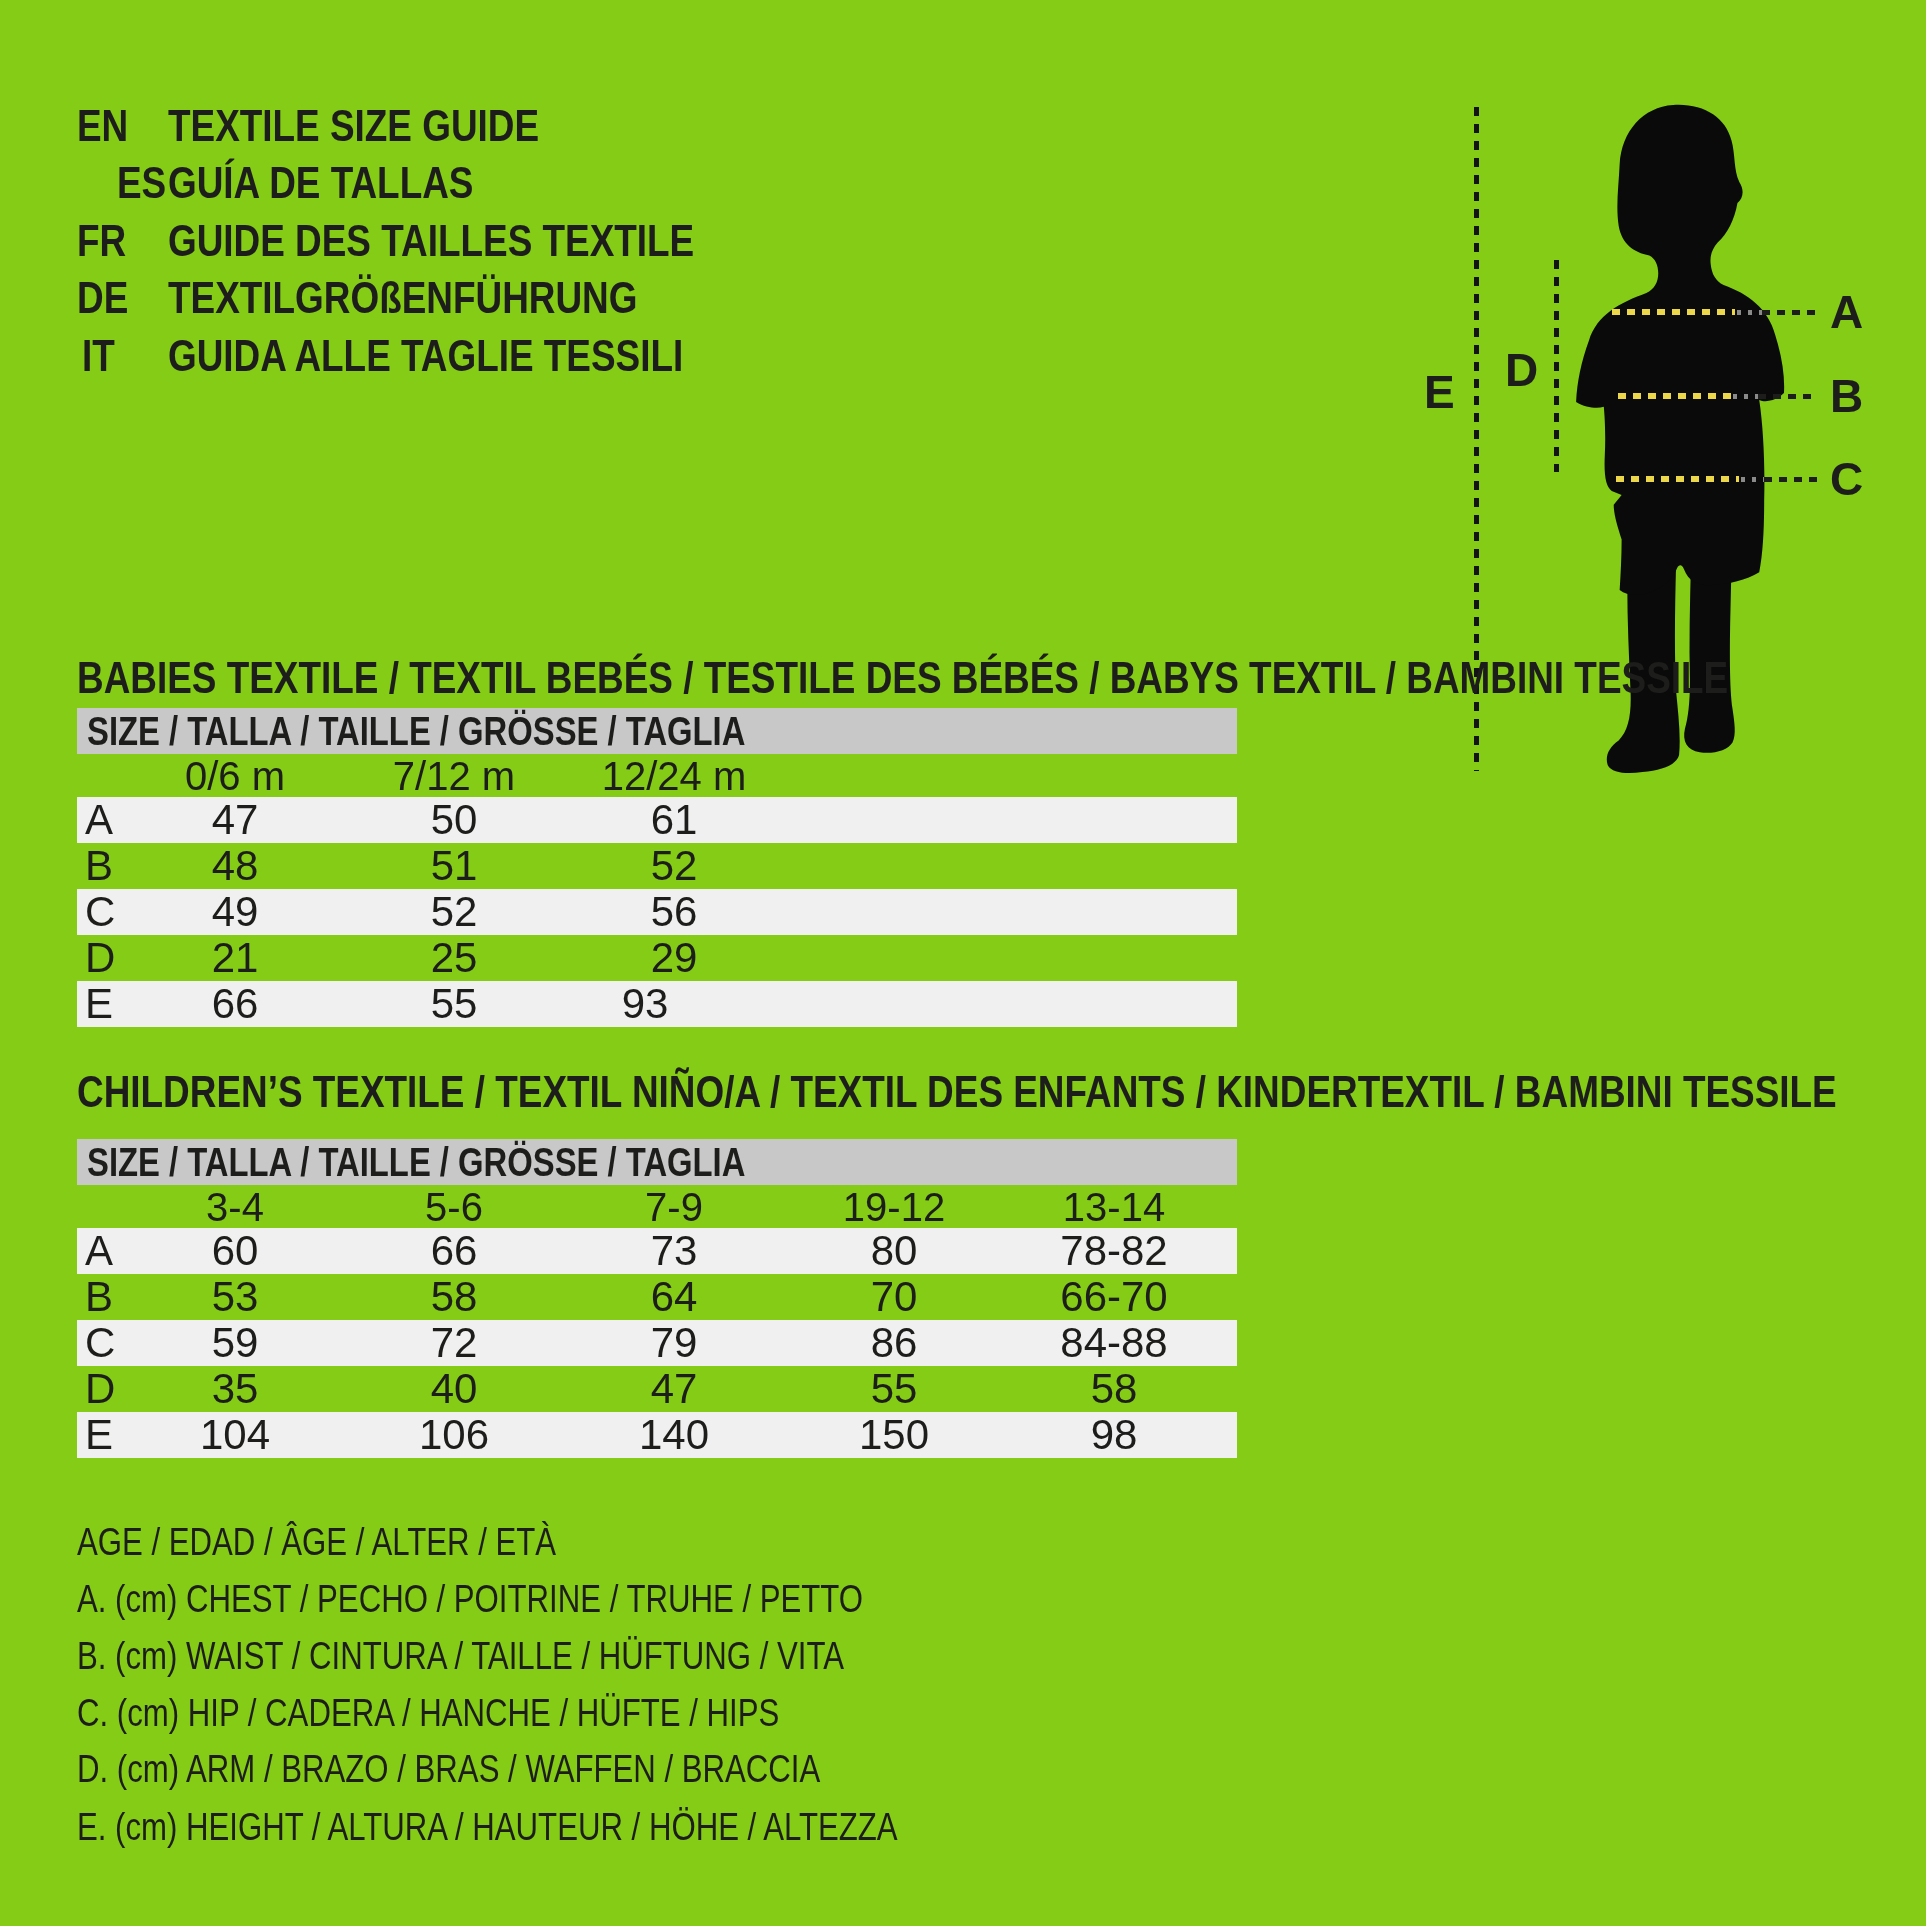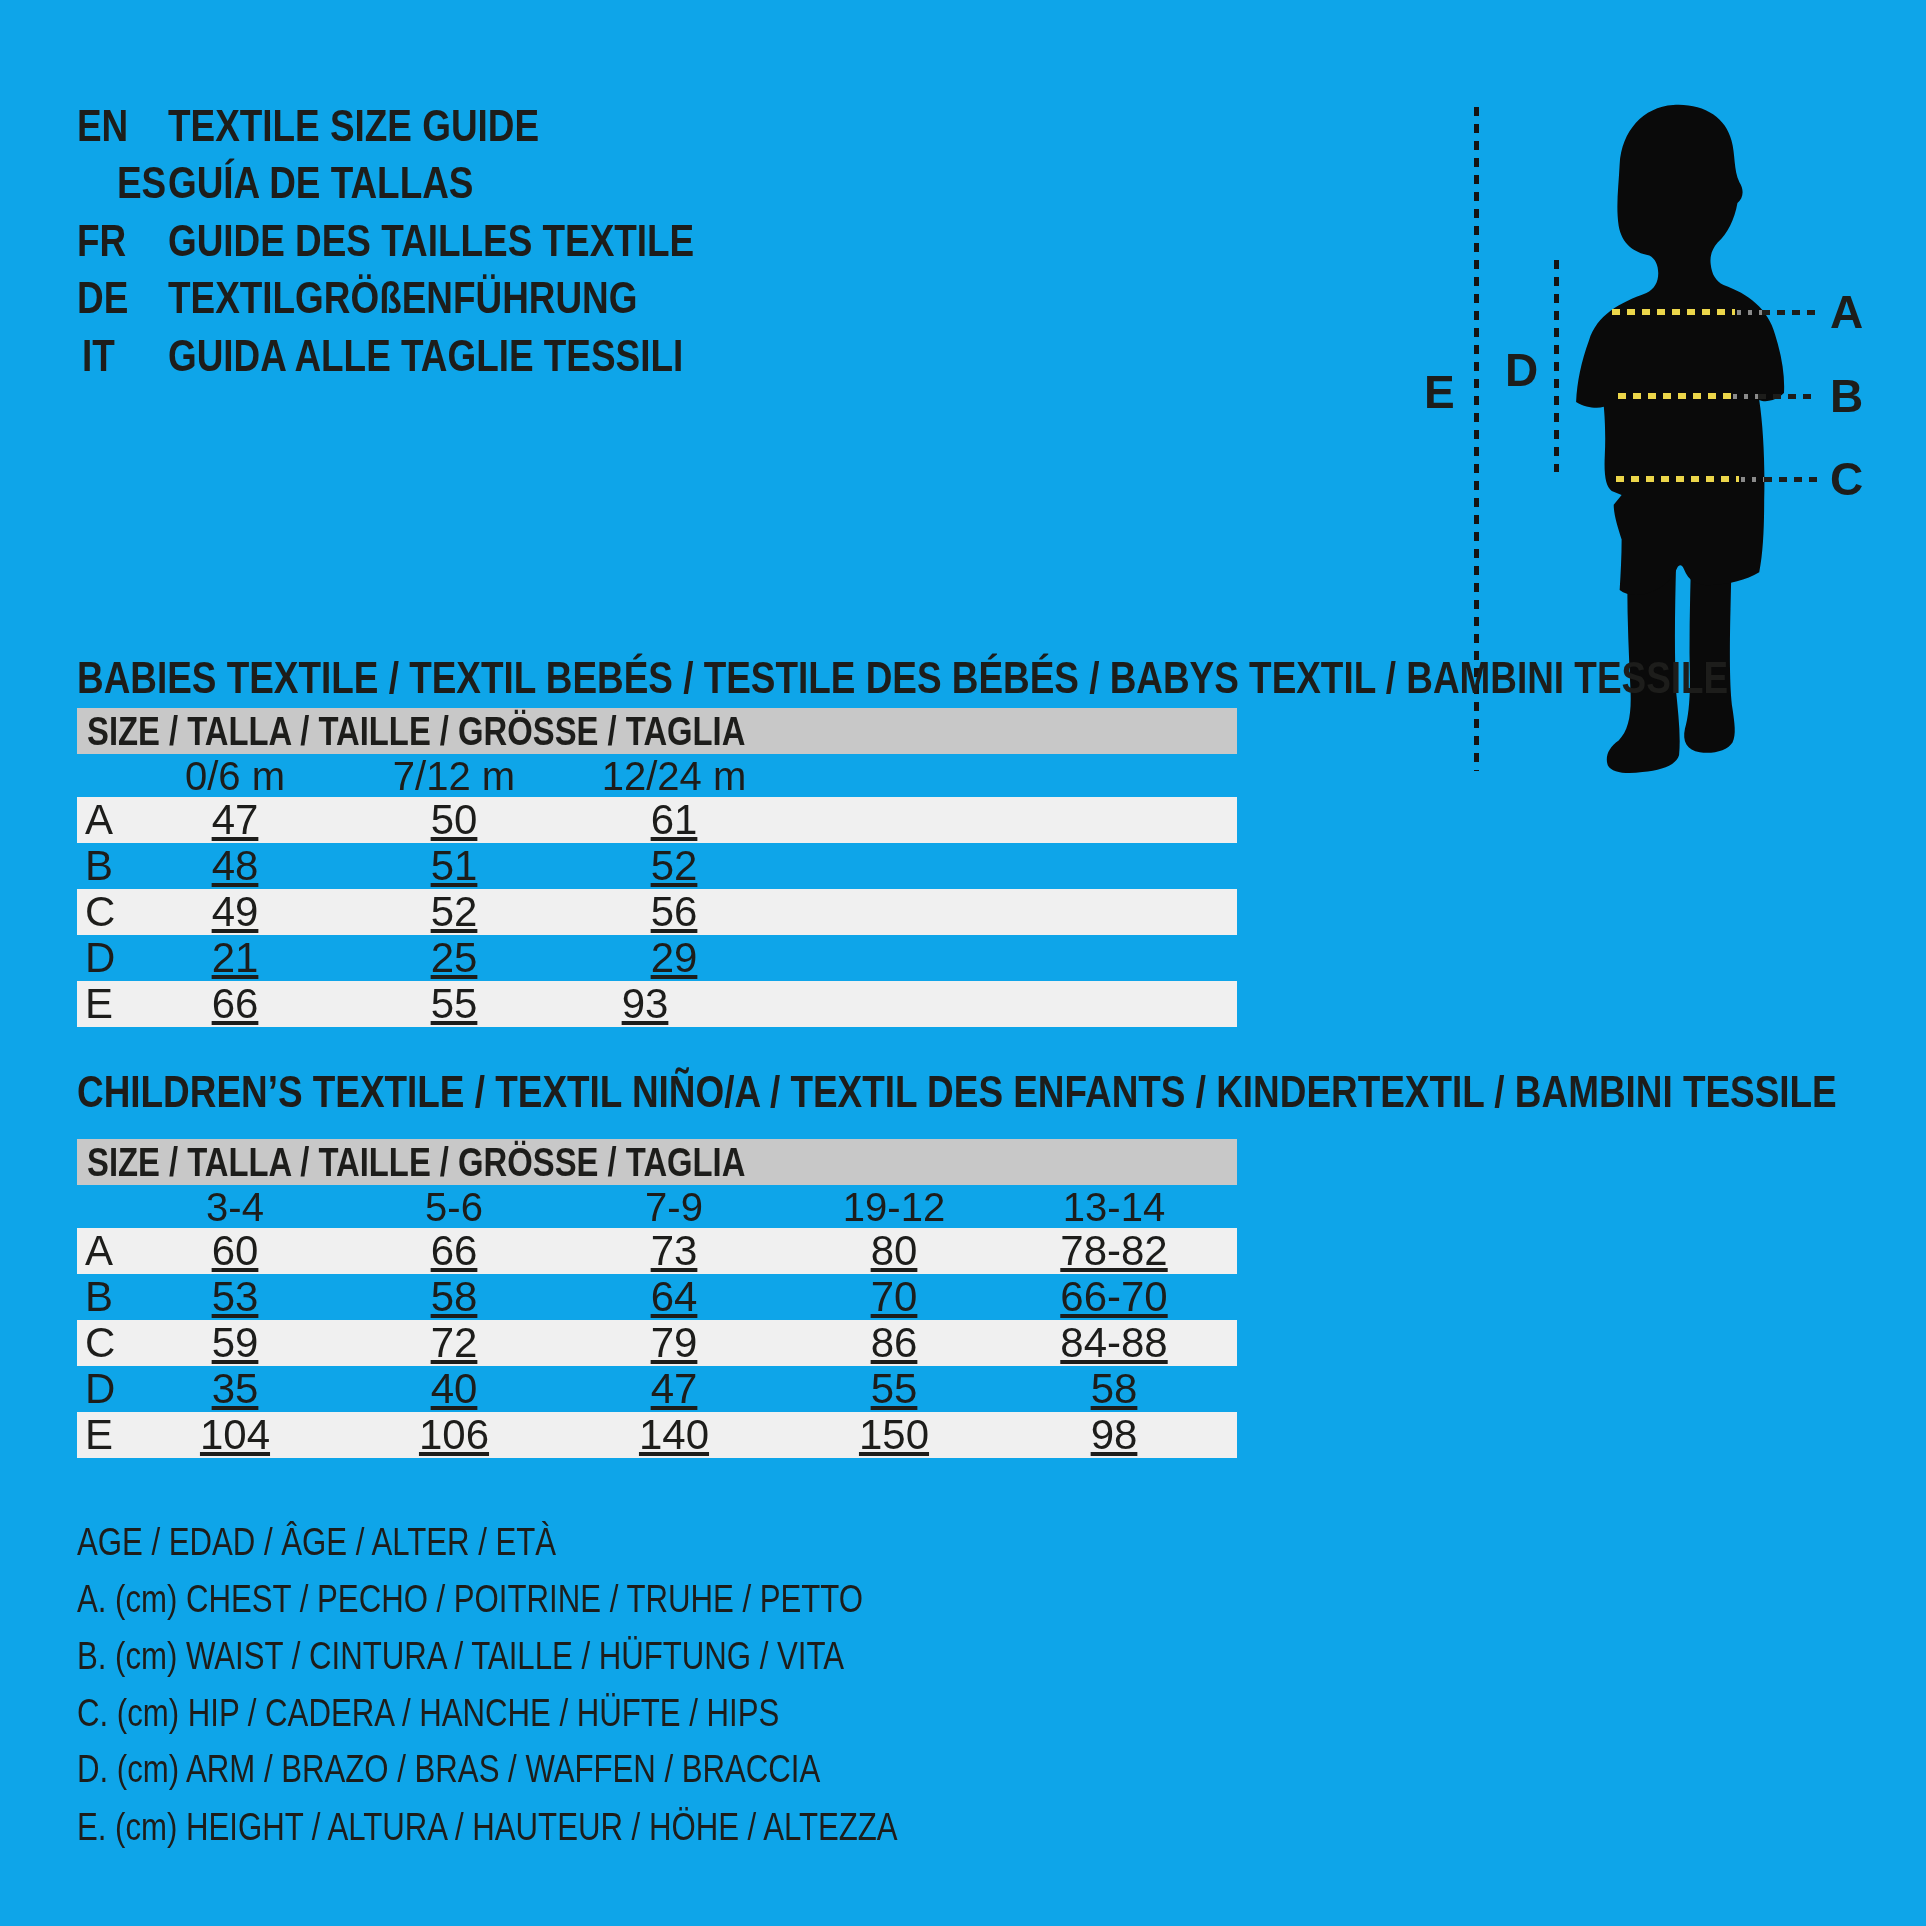--- a/index.html
+++ b/index.html
@@ -1,31 +1,31 @@
 <!DOCTYPE html>
 <html><head>
 <meta charset="utf-8">
 <style>
   html,body{margin:0;padding:0;background:#fff;}
-  .canvas{position:relative;width:1927px;height:1927px;background:#0ea5e9;overflow:hidden;
+  .canvas{position:relative;width:1927px;height:1927px;background:#84cc16;overflow:hidden;
           font-family:"Liberation Sans", sans-serif;color:#1d1d1b;}
   .abs{position:absolute;}
   .cond{display:inline-block;transform:scaleX(0.82);transform-origin:0 50%;white-space:nowrap;}
   .h-lang{font-size:45px;font-weight:700;line-height:57px;}
   .sec-title{font-size:45px;font-weight:700;line-height:51px;}
   .legend-line{font-size:38px;font-weight:400;line-height:51px;}
   
   .tbl{position:absolute;left:77px;width:1160px;height:320px;}
   .tbl .bar{position:absolute;left:0;top:0;width:100%;height:46px;background:#c8c8c8;}
   .tbl .bar .txt{position:absolute;left:10px;top:0;line-height:46px;font-size:40px;font-weight:700;}
   .tbl .colhead{position:absolute;top:46px;height:44px;line-height:44px;font-size:40px;text-align:center;}
   .tbl .row{position:absolute;left:0;width:100%;height:46px;line-height:46px;font-size:42px;}
   .tbl .row.alt{background:#f0f0f0;}
   .tbl .rlabel{position:absolute;left:8px;width:40px;}
-  .tbl .cell{position:absolute;text-align:center;width:220px;text-decoration:underline;}
+  .tbl .cell{position:absolute;text-align:center;width:220px;}
   
   .vdash{position:absolute;width:5px;background:repeating-linear-gradient(180deg,#141414 0 9px,transparent 9px 17px);}
   .mline-y{position:absolute;height:6px;background:repeating-linear-gradient(90deg,#ecd64a 0 8px,transparent 8px 15px);}
   .mline-g{position:absolute;height:5px;background:repeating-linear-gradient(90deg,#8a8a8a 0 4px,transparent 4px 11px);}
   .mline-b{position:absolute;height:5px;background:repeating-linear-gradient(90deg,#1d1d1b 0 8px,transparent 8px 15px);}
   .fig-label{position:absolute;font-size:46px;font-weight:700;line-height:50px;}
 </style>
 </head>
 <body>
 

